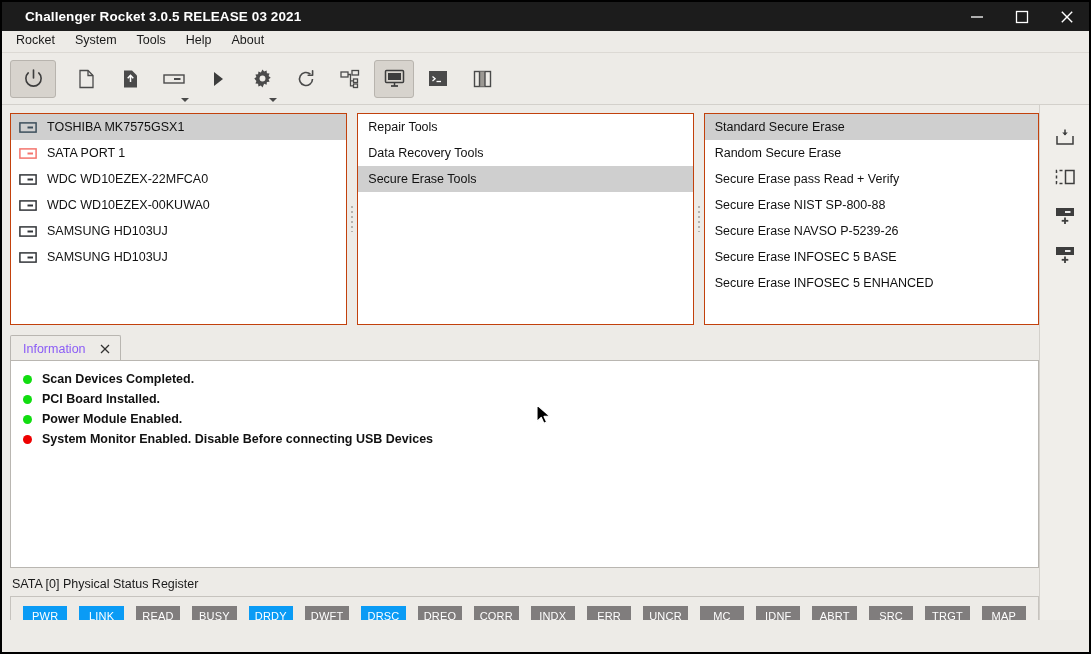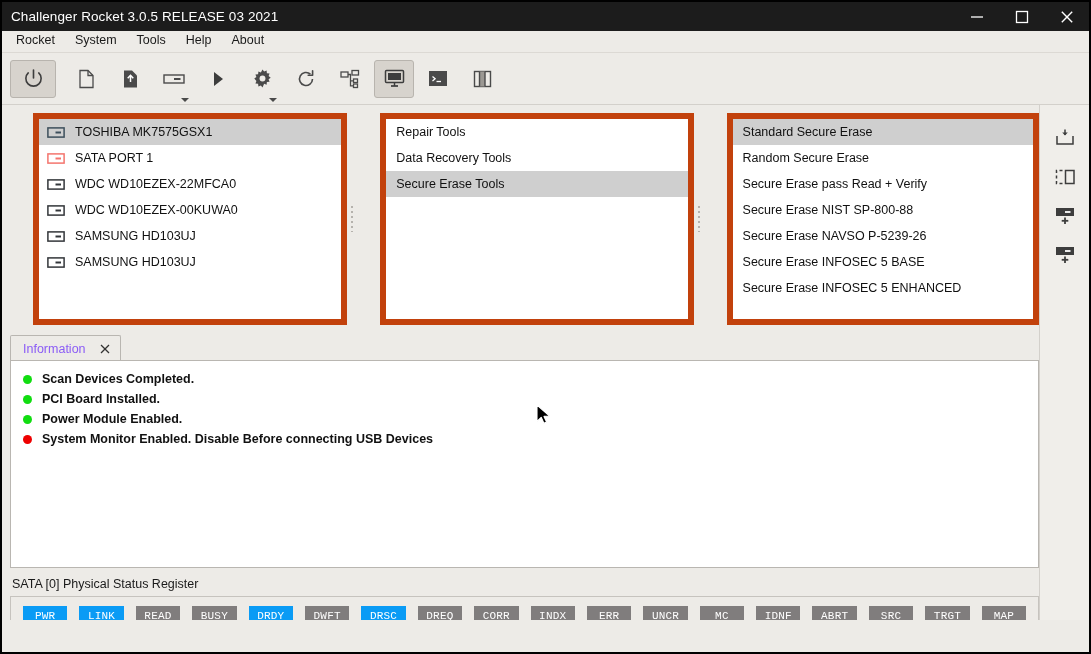--- a/index.html
+++ b/index.html
@@ -23,22 +23,22 @@
   .titlebar {
     height: 29px;
     background: #1c1c1c;
     color: #ffffff;
     display: flex;
     align-items: center;
     flex: 0 0 auto;
   }
   .titlebar .title {
     font-size: 13.5px;
-    font-weight: normal;
-    padding-left: 9px;
+    font-weight: bold;
+    padding-left: 23px;
     letter-spacing: 0.1px;
     white-space: nowrap;
   }
   .win-controls { margin-left: auto; display: flex; height: 100%; }
   .win-btn {
     width: 45px; height: 100%;
     display: flex; align-items: center; justify-content: center;
   }
   .win-btn svg { display: block; }
 
@@ -107,24 +107,23 @@
   }
 
   
   .panes {
     display: flex;
     height: 212px;
     flex: 0 0 auto;
   }
   .pane {
     background: #ffffff;
-    border: 6px solid #c2410c;
+    border: 1px solid #c2410c;
     overflow: hidden;
     position: relative;
-    margin-left: 23px;
   }
   .pane.devices { width: 340px; }
   .pane.tools { width: 339px; }
   .pane.erase { width: 338px; flex: 1 1 auto; text-align: right; }
   .splitter {
     width: 10px;
     background: #edebe7;
     display: flex;
     align-items: center;
     justify-content: center;
@@ -205,21 +204,21 @@
     border: 1px solid #c6c3be;
     height: 39px;
     display: flex;
     align-items: center;
     padding-left: 12px;
     flex: 0 0 auto;
   }
   .badge {
     width: 48px; height: 20px;
     display: flex; align-items: center; justify-content: center;
-    font-family: Liberation Mono, monospace;
+    font-family: Liberation Sans, sans-serif;
     font-size: 11px;
     color: #ffffff;
     margin-right: 12px;
     letter-spacing: 0.2px;
   }
   .badge.on { background: #0a9bf5; }
   .badge.off { background: #807d7d; }
 
   
   .rail {

